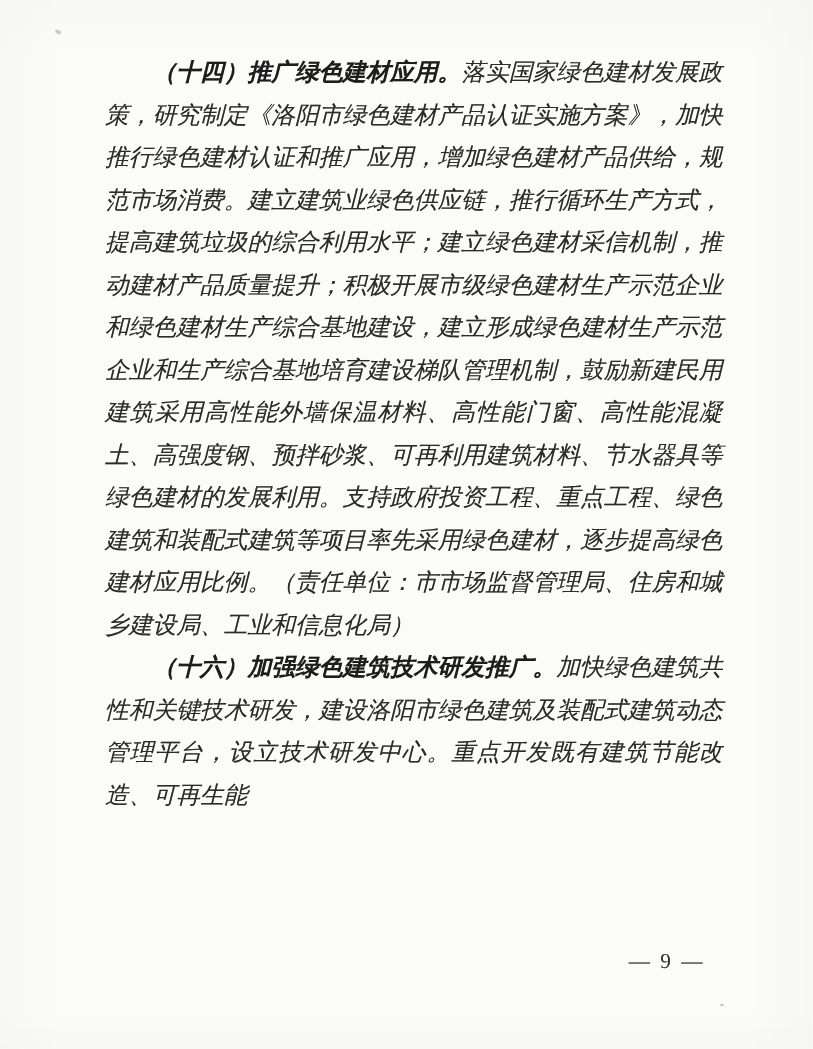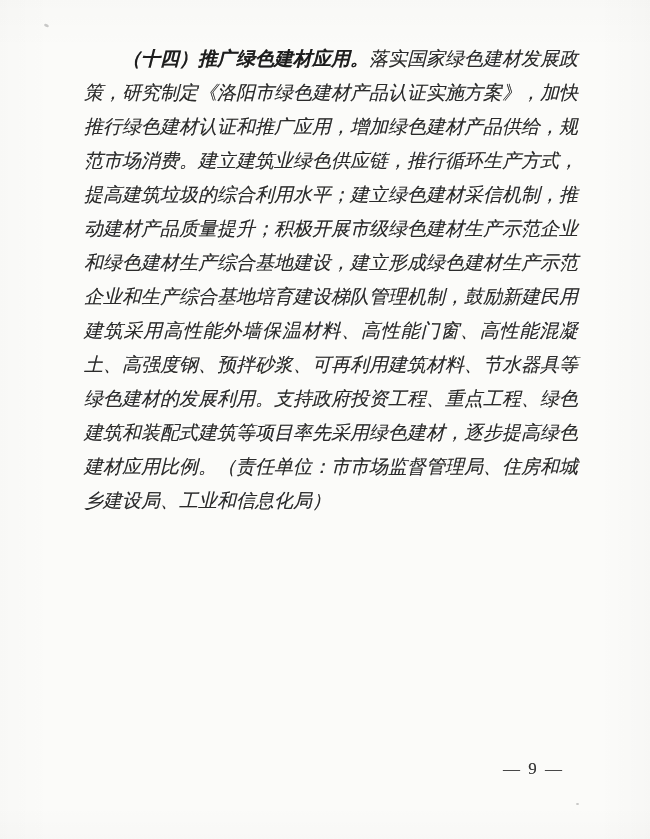--- a/index.html
+++ b/index.html
@@ -58,20 +58,21 @@
 </head>
 <body>
 
 <div class="page">
 
   <div class="content">
 
     <p class="para"><strong class="heading">（十四）推广绿色建材应用。</strong><span>落实国家绿色建材发展政策，研究制定《洛阳市绿色建材产品认证实施方案》，加快推行绿色建材认证和推广应用，增加绿色建材产品供给，规范市场消费。建立建筑业绿色供应链，推行循环生产方式，提高建筑垃圾的综合利用水平；建立绿色建材采信机制，推动建材产品质量提升；积极开展市级绿色建材生产示范企业和绿色建材生产综合基地建设，建立形成绿色建材生产示范企业和生产综合基地培育建设梯队管理机制，鼓励新建民用建筑采用高性能外墙保温材料、高性能门窗、高性能混凝土、高强度钢、预拌砂浆、可再利用建筑材料、节水器具等绿色建材的发展利用。支持政府投资工程、重点工程、绿色建筑和装配式建筑等项目率先采用绿色建材，逐步提高绿色建材应用比例。（责任单位：市市场监督管理局、住房和城乡建设局、工业和信息化局）</span></p>
 
 
+    <p class="para"><strong class="heading">（十六）加强绿色建筑技术研发推广。</strong><span>加快绿色建筑共性和关键技术研发，建设洛阳市绿色建筑及装配式建筑动态管理平台，设立技术研发中心。重点开发既有建筑节能改造、可再生能</span></p>
 
   </div>
 
   <div class="page-number">— 9 —</div>
 
   <div class="speck speck-1"></div>
   <div class="speck speck-2"></div>
 
 </div>
 

